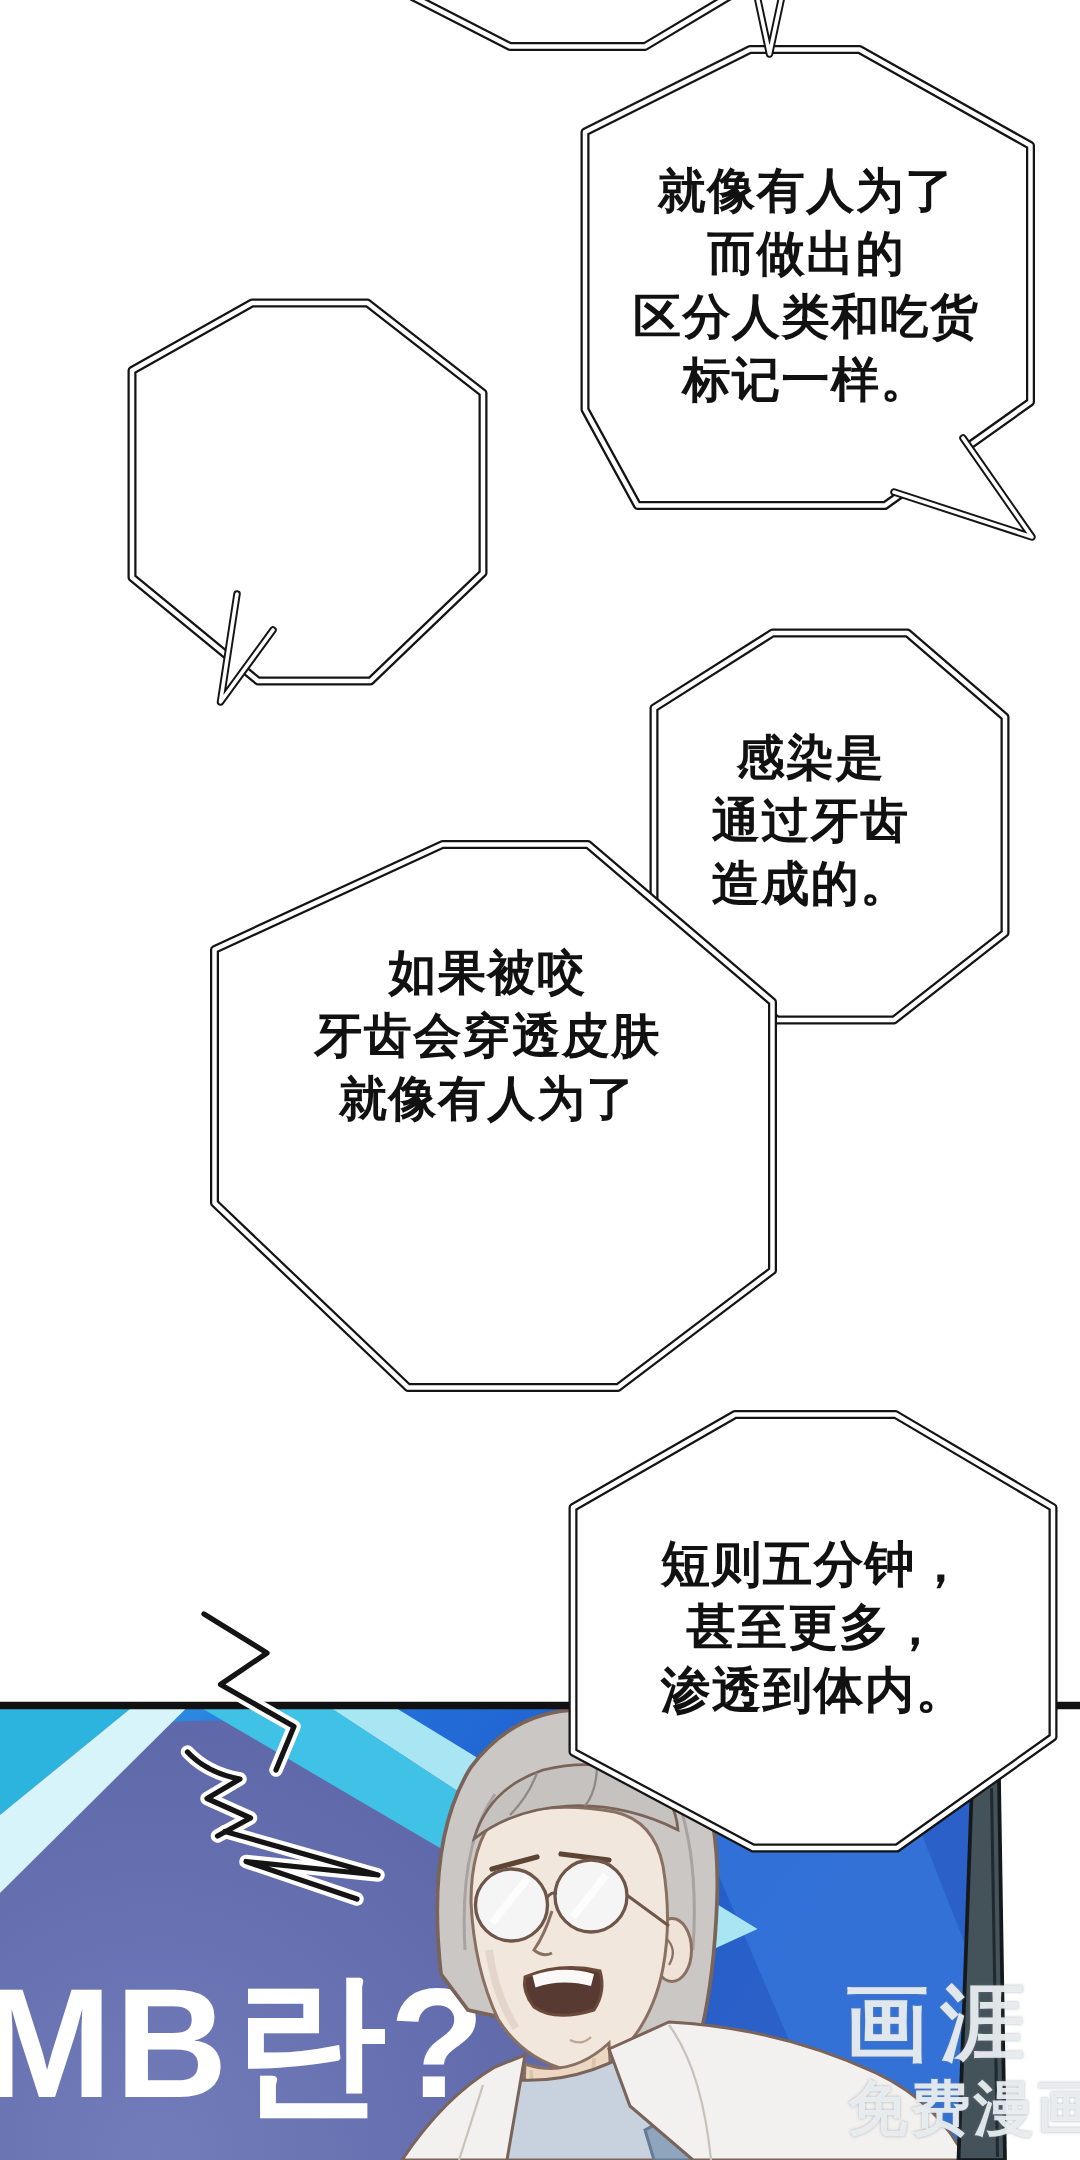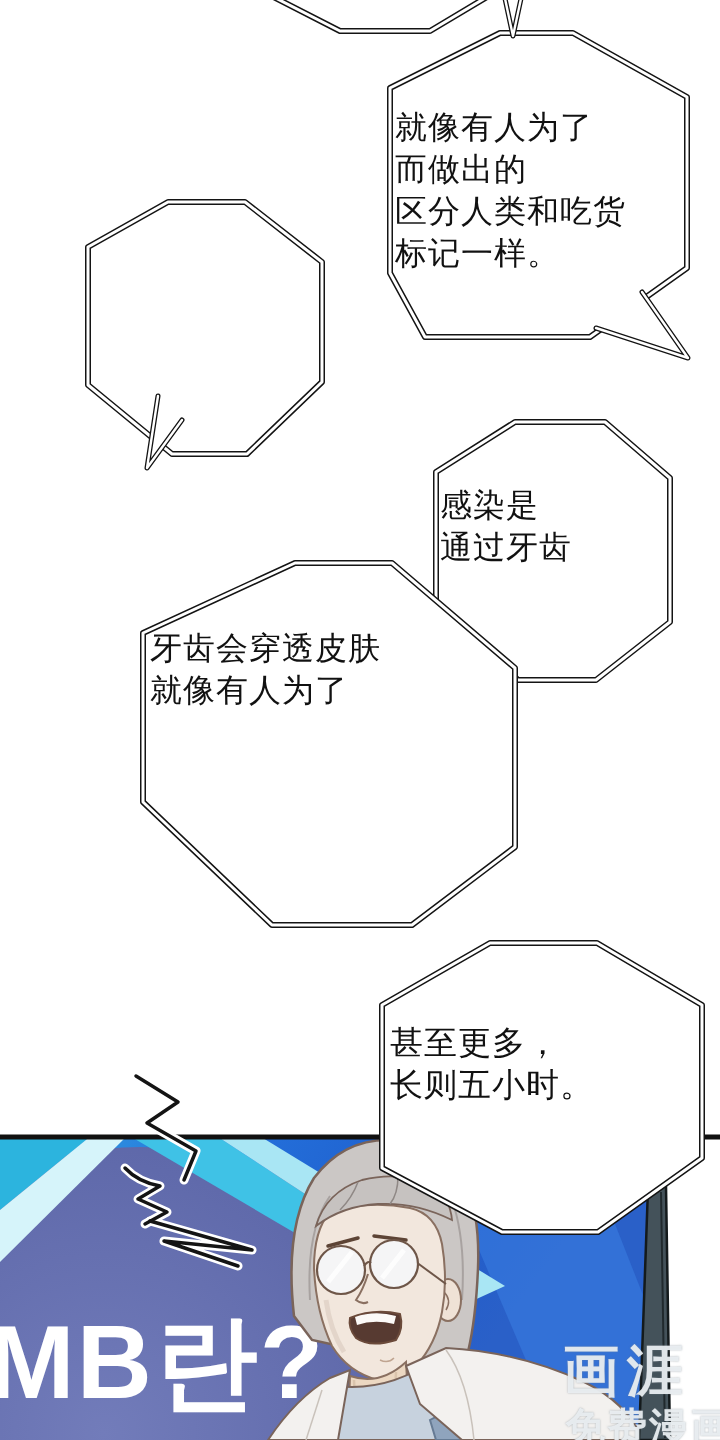--- a/index.html
+++ b/index.html
@@ -8,30 +8,30 @@
     overflow:hidden;font-family:"Liberation Sans",sans-serif;
   }
   .stage svg{position:absolute;left:0;top:0;}
   
   .bubO{fill:#ffffff;stroke:#141414;stroke-width:6;stroke-linejoin:round;}
   .bubI{fill:none;stroke:#ffffff;stroke-width:3;stroke-linejoin:round;}
   .tailF{fill:#ffffff;stroke:none;}
   .tailO{fill:none;stroke:#141414;stroke-width:5;stroke-linejoin:round;stroke-linecap:round;}
   .tailI{fill:none;stroke:#ffffff;stroke-width:2.4;stroke-linejoin:round;stroke-linecap:round;}
   .btxt{
-    position:absolute;font-weight:400;color:#111;
+    position:absolute;font-weight:700;color:#111;text-align:center;
     line-height:42px;font-size:32px;letter-spacing:1px;white-space:nowrap;
   }
   #txtA{left:395px;top:106px;width:285px;}
   #txtB{left:95px;top:249px;width:220px;}
-  #txtC{left:440px;top:484px;width:225px;}
+  #txtC{left:428px;top:484px;width:225px;}
   #txtD{left:150px;top:627px;width:350px;}
   #txtE{left:390px;top:1022px;width:305px;font-size:33px;}
   .wm{position:absolute;font-weight:700;color:rgba(236,240,243,0.92);
-      text-shadow:0 0 2px rgba(118,130,138,0.6);white-space:nowrap;margin-top:22px;}
+      text-shadow:0 0 2px rgba(118,130,138,0.6);white-space:nowrap;}
   #wmLogo{left:563px;top:1312px;font-size:56px;letter-spacing:8px;}
   #wmTag{left:565px;top:1378px;font-size:40px;letter-spacing:2px;}
 </style>
 </head>
 <body>
 
 <div class="stage">
 
 <svg width="720" height="1440" viewBox="0 0 720 1440">
   <defs>
@@ -157,28 +157,31 @@
   <div>就像有人为了</div>
   <div>而做出的</div>
   <div>区分人类和吃货</div>
   <div>标记一样。</div>
 </div>
 
 
 <div class="btxt" id="txtC">
   <div>感染是</div>
   <div>通过牙齿</div>
+  <div>造成的。</div>
 </div>
 
 <div class="btxt" id="txtD">
+  <div>如果被咬</div>
   <div>牙齿会穿透皮肤</div>
   <div>就像有人为了</div>
 </div>
 
 <div class="btxt" id="txtE">
+  <div>短则五分钟，</div>
   <div>甚至更多，</div>
-  <div>长则五小时。</div>
+  <div>渗透到体内。</div>
 </div>
 
 <div class="wm" id="wmLogo">画涯</div>
 <div class="wm" id="wmTag">免费漫画</div>
 
 </div>
 
 </body></html>

